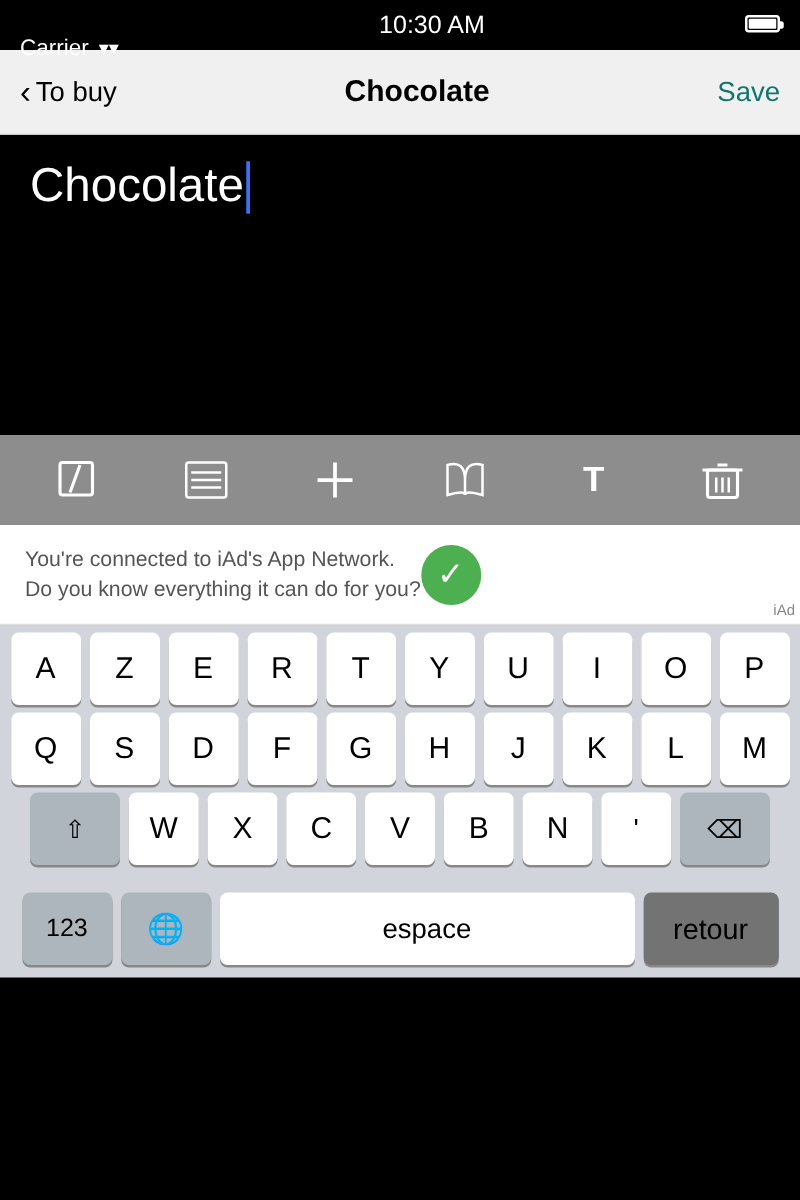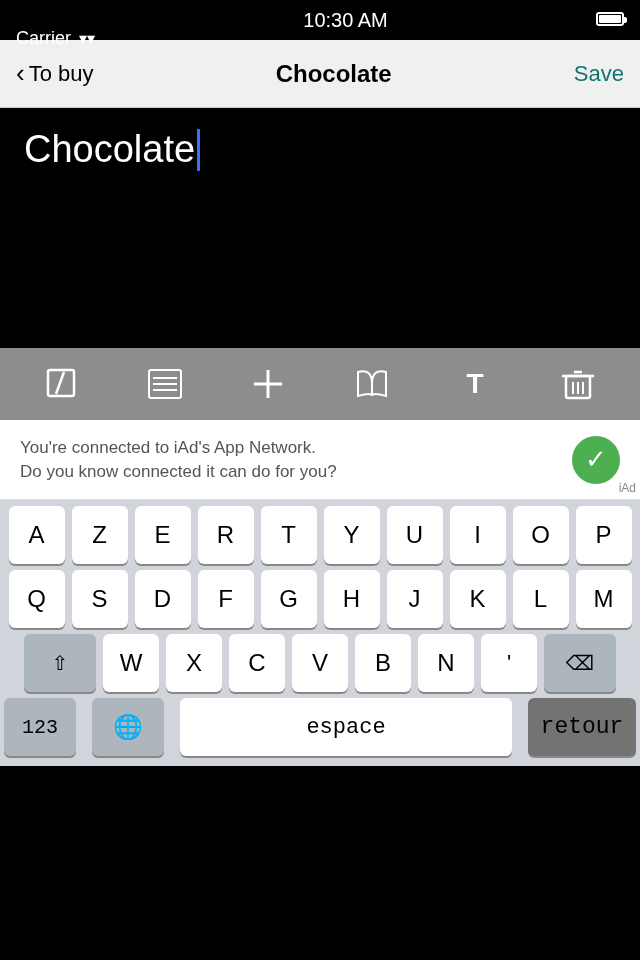--- a/index.html
+++ b/index.html
@@ -106,21 +106,20 @@
       cursor: pointer; color: #fff;
     }
 
     
     #iad-banner {
       background: #fff;
       height: 80px;
       display: flex;
       align-items: center;
       padding: 0 20px;
-      justify-content: space-between;
       border-bottom: 1px solid #ddd;
       position: relative;
     }
     .iad-text { font-size: 17px; color: #555; line-height: 1.4; }
     .iad-check {
       width: 48px; height: 48px;
       background: #4caf50;
       border-radius: 50%;
       display: flex; align-items: center; justify-content: center;
       flex-shrink: 0;
@@ -169,24 +168,23 @@
       background: #fff;
       font-size: 22px;
     }
     .key-return {
       width: 108px;
       background: #737373;
       font-size: 23px;
     }
     .bottom-row {
       display: flex;
-      justify-content: space-between;
+      justify-content: center;
       gap: 7px;
-      padding: 6px 4px 10px;
-      font-family: Liberation Mono, monospace;
+      padding: 22px 4px 10px;
     }
   </style>
 </head>
 <body>
 
 <div id="status-bar">
   <div class="status-left">
     <span>Carrier</span>
     <span class="wifi-icon">▾▾</span>
   </div>
@@ -252,21 +250,21 @@
       <line x1="13" y1="16" x2="13" y2="28" stroke="white" stroke-width="2"></line>
       <line x1="18" y1="16" x2="18" y2="28" stroke="white" stroke-width="2"></line>
       <line x1="23" y1="16" x2="23" y2="28" stroke="white" stroke-width="2"></line>
     </svg>
   </div>
 </div>
 
 <div id="iad-banner">
   <div class="iad-text">
     <span>You're connected to iAd's App Network.</span><br>
-    <span>Do you know connected it can do for you?</span>
+    <span>Do you know everything it can do for you?</span>
   </div>
   <div class="iad-check">
     <span class="iad-check-mark">✓</span>
   </div>
   <span class="iad-label">iAd</span>
 </div>
 
 <div id="keyboard">
 
   <div class="key-row">

